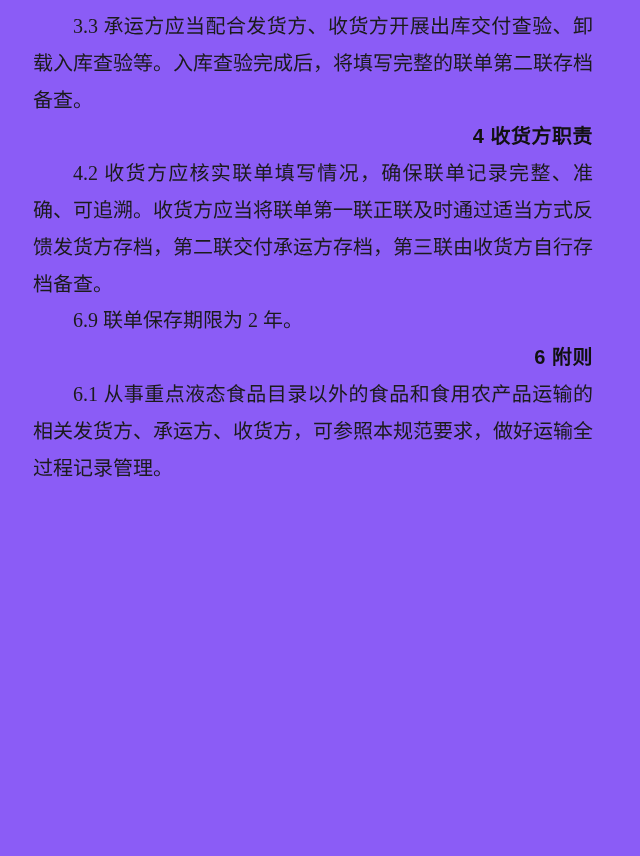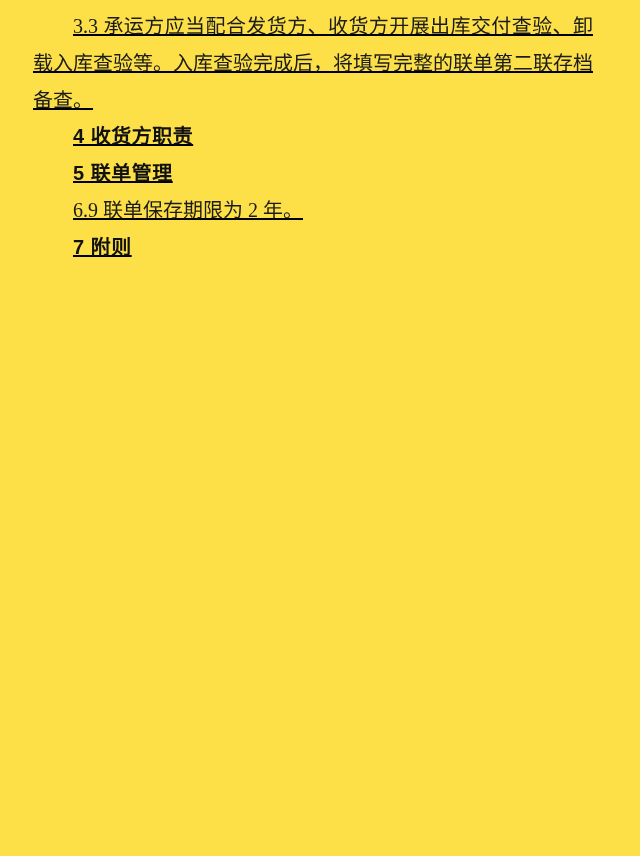--- a/index.html
+++ b/index.html
@@ -39,29 +39,30 @@
   .paragraph {
     font-family: "Liberation Serif", "DejaVu Serif", serif;
     text-align: justify;
     text-justify: inter-ideograph;
   }
 
   
   .heading {
     font-family: "Liberation Sans", "DejaVu Sans", sans-serif;
     font-weight: 700;
-    text-align: left;
+    text-align: right;
     letter-spacing: 0.5px;
     color: #111111;
   }
 </style>
 </head>
 <body>
 
-<div class="page" style="background: #fde047; text-decoration: underline;">
+<div class="page" style="background: #8b5cf6;">
   <div class="doc-body" id="doc-body" style="color: rgb(27, 27, 27);">
       <p class="block paragraph">3.3 承运方应当配合发货方、收货方开展出库交付查验、卸载入库查验等。入库查验完成后，将填写完整的联单第二联存档备查。</p>
       <h2 class="block heading">4 收货方职责</h2>
-      <h2 class="block heading">5 联单管理</h2>
+      <p class="block paragraph">4.2 收货方应核实联单填写情况，确保联单记录完整、准确、可追溯。收货方应当将联单第一联正联及时通过适当方式反馈发货方存档，第二联交付承运方存档，第三联由收货方自行存档备查。</p>
       <p class="block paragraph">6.9 联单保存期限为 2 年。</p>
-      <h2 class="block heading">7 附则</h2>
+      <h2 class="block heading">6 附则</h2>
+      <p class="block paragraph">6.1 从事重点液态食品目录以外的食品和食用农产品运输的相关发货方、承运方、收货方，可参照本规范要求，做好运输全过程记录管理。</p>
     </div>
 </div>
 
 </body></html>

